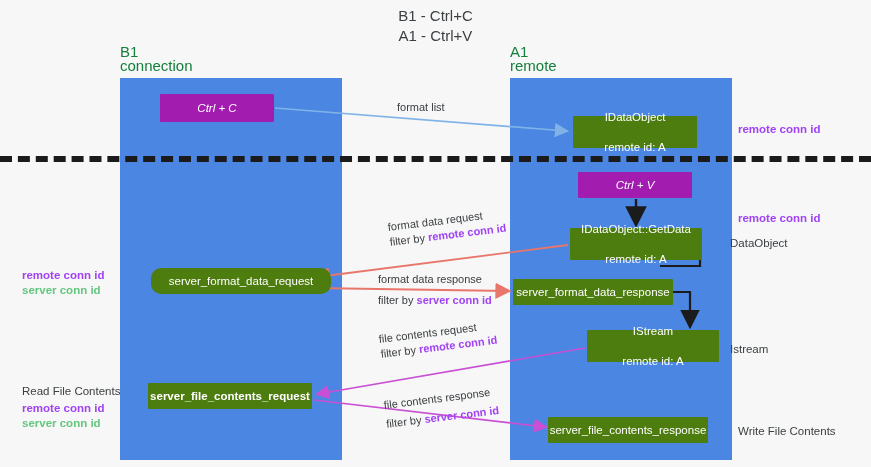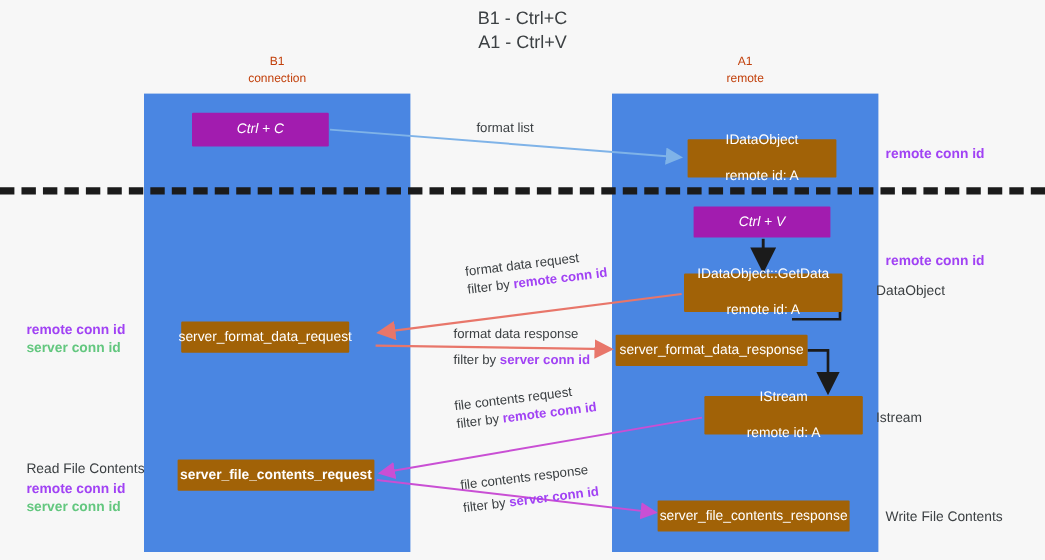--- a/index.html
+++ b/index.html
@@ -16,21 +16,21 @@
 
   
   #title{
     left:0;top:6px;width:871px;text-align:center;
     font-size:15px;line-height:20px;color:#3c4043;
   }
   #title div{white-space:pre;}
 
   
   .lane-head{
-    text-align:center;font-size:10px;line-height:14px;color:#c2410c;
+    text-align:left;font-size:15px;line-height:14px;color:#15803d;
   }
   #head-b1{left:120px;top:45px;width:222px;}
   #head-a1{left:510px;top:45px;width:222px;}
 
   
   .lane{background:#4a86e2;}
   #lane-b1{left:120px;top:78px;width:222px;height:382px;}
   #lane-a1{left:510px;top:78px;width:222px;height:382px;}
 
   
@@ -42,28 +42,28 @@
   
   .node{
     box-sizing:border-box;
     display:flex;flex-direction:column;
     align-items:center;justify-content:center;
     color:#ffffff;font-size:11.5px;line-height:14px;
     text-align:center;
     border-radius:1px;
   }
   .node.green{background:#a21caf;font-style:italic;}
-  .node.orange{background:#a16207;}
+  .node.orange{background:#4d7c0f;}
   .node .sub{font-size:11.5px;line-height:14px;margin-top:16px;}
 
   #n-ctrlc{left:160px;top:94px;width:114px;height:28px;}
   #n-idataobject{left:573px;top:116px;width:124px;height:32px;}
   #n-ctrlv{left:578px;top:172px;width:114px;height:26px;}
   #n-getdata{left:570px;top:228px;width:132px;height:32px;}
-  #n-fmtreq{left:151px;top:268px;width:140px;height:26px;}
+  #n-fmtreq{left:151px;top:268px;width:180px;height:26px;border-radius:10px;}
   #n-fmtresp{left:513px;top:279px;width:160px;height:26px;}
   #n-istream{left:587px;top:330px;width:132px;height:32px;}
   #n-filereq{left:148px;top:383px;width:164px;height:26px;font-weight:bold;}
   #n-fileresp{left:548px;top:417px;width:160px;height:26px;}
 
   
   .side{font-size:11.5px;line-height:15px;}
   .purple{color:#a142f4;font-weight:bold;}
   .greenid{color:#63c77f;font-weight:bold;}
 

